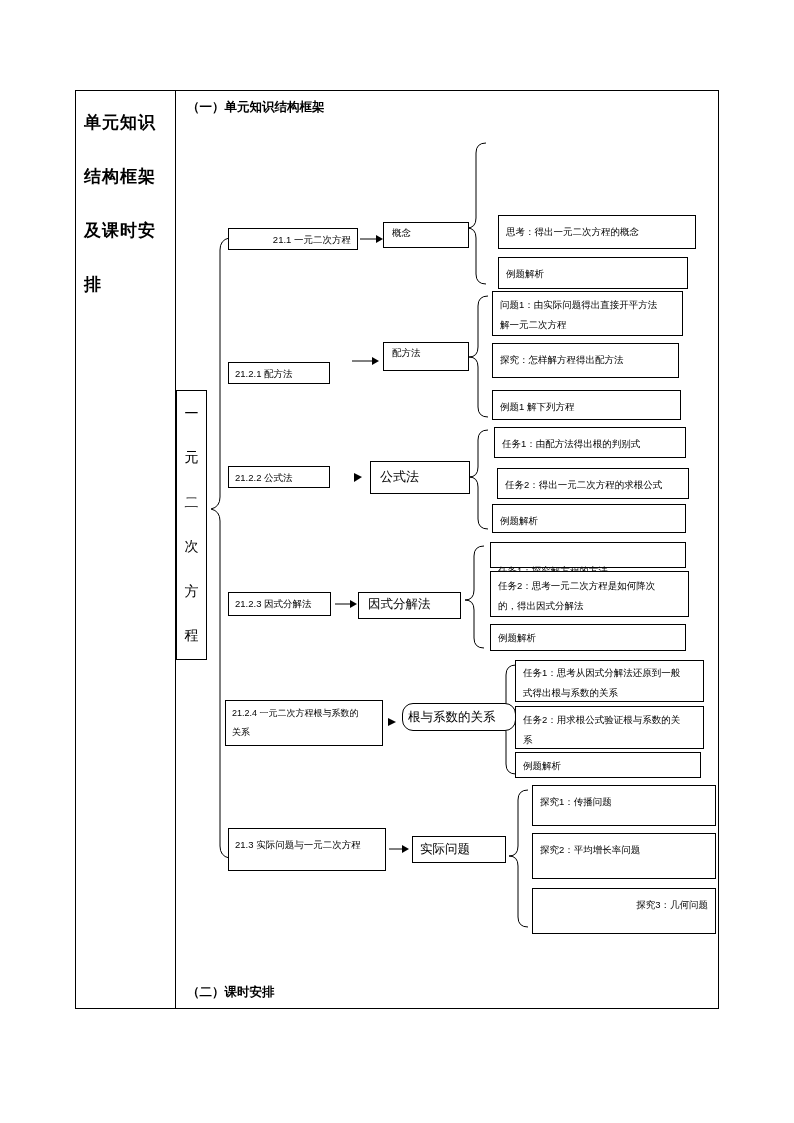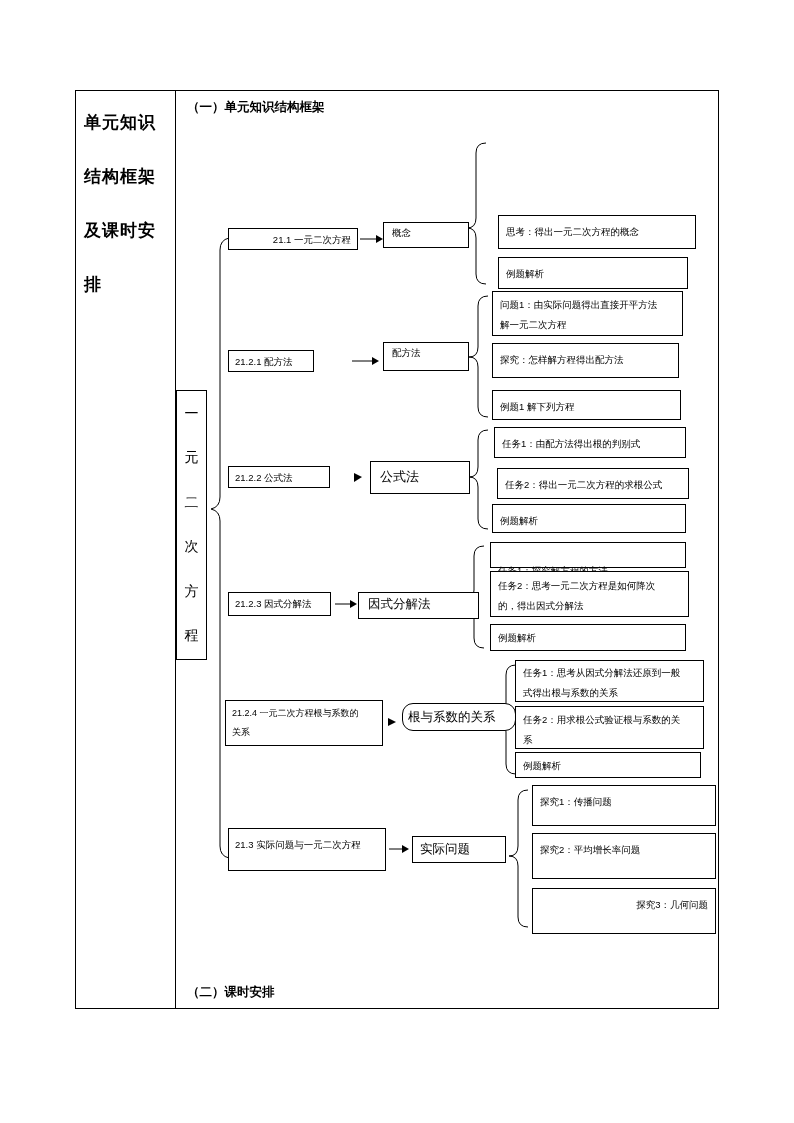--- a/index.html
+++ b/index.html
@@ -79,35 +79,35 @@
     <span>次</span>
     <span>方</span>
     <span>程</span>
   </div>
 
   <div class="box small chapter" style="left:228px;top:228px;width:130px;height:22px;text-align:right;">21.1 一元二次方程</div>
   <div class="box method-s" style="left:383px;top:222px;width:86px;height:26px;">概念</div>
   <div class="box small detail" style="left:498px;top:215px;width:198px;height:34px;">思考：得出一元二次方程的概念</div>
   <div class="box small detail" style="left:498px;top:257px;width:190px;height:32px;">例题解析</div>
 
-  <div class="box small chapter" style="left:228px;top:350px;width:86px;height:22px;">21.2.1 配方法</div>
+  <div class="box small chapter" style="left:228px;top:362px;width:102px;height:22px;">21.2.1 配方法</div>
   <div class="box method-s" style="left:383px;top:342px;width:86px;height:29px;">配方法</div>
   <div class="box small detail" style="left:492px;top:291px;width:191px;height:45px;padding-top:3px;">问题1：由实际问题得出直接开平方法
 解一元二次方程</div>
   <div class="box small detail" style="left:492px;top:343px;width:187px;height:35px;">探究：怎样解方程得出配方法</div>
   <div class="box small detail" style="left:492px;top:390px;width:189px;height:30px;">例题1 解下列方程</div>
 
   <div class="box small chapter" style="left:228px;top:466px;width:102px;height:22px;">21.2.2 公式法</div>
   <div class="box method-l" style="left:370px;top:461px;width:100px;height:33px;">公式法</div>
   <div class="box small detail" style="left:494px;top:427px;width:192px;height:31px;">任务1：由配方法得出根的判别式</div>
   <div class="box small detail" style="left:497px;top:468px;width:192px;height:31px;">任务2：得出一元二次方程的求根公式</div>
   <div class="box small detail" style="left:492px;top:504px;width:194px;height:29px;">例题解析</div>
 
   <div class="box small chapter" style="left:228px;top:592px;width:103px;height:24px;">21.2.3 因式分解法</div>
-  <div class="box method-l" style="left:358px;top:592px;width:121px;height:27px;padding-top:3px;font-size:12.5px;">因式分解法</div>
+  <div class="box method-l" style="left:358px;top:592px;width:103px;height:27px;padding-top:3px;font-size:12.5px;">因式分解法</div>
   <div class="box small detail" style="left:490px;top:542px;width:196px;height:26px;padding-top:18px;">任务1：探究解方程的方法</div>
   <div class="box small detail" style="left:490px;top:571px;width:199px;height:46px;padding-top:4px;">任务2：思考一元二次方程是如何降次
 的，得出因式分解法</div>
   <div class="box small detail" style="left:490px;top:624px;width:196px;height:27px;padding-top:3px;">例题解析</div>
 
   <div class="box small chapter tall c5" style="left:225px;top:700px;width:158px;height:46px;">21.2.4 一元二次方程根与系数的
 关系</div>
   <div class="box method-l" style="left:402px;top:703px;width:114px;height:28px;padding:5px 0 0 5px;font-size:12.5px;border-radius:11px;">根与系数的关系</div>
   <div class="box small detail" style="left:515px;top:660px;width:189px;height:42px;padding-top:2px;">任务1：思考从因式分解法还原到一般
 式得出根与系数的关系</div>

